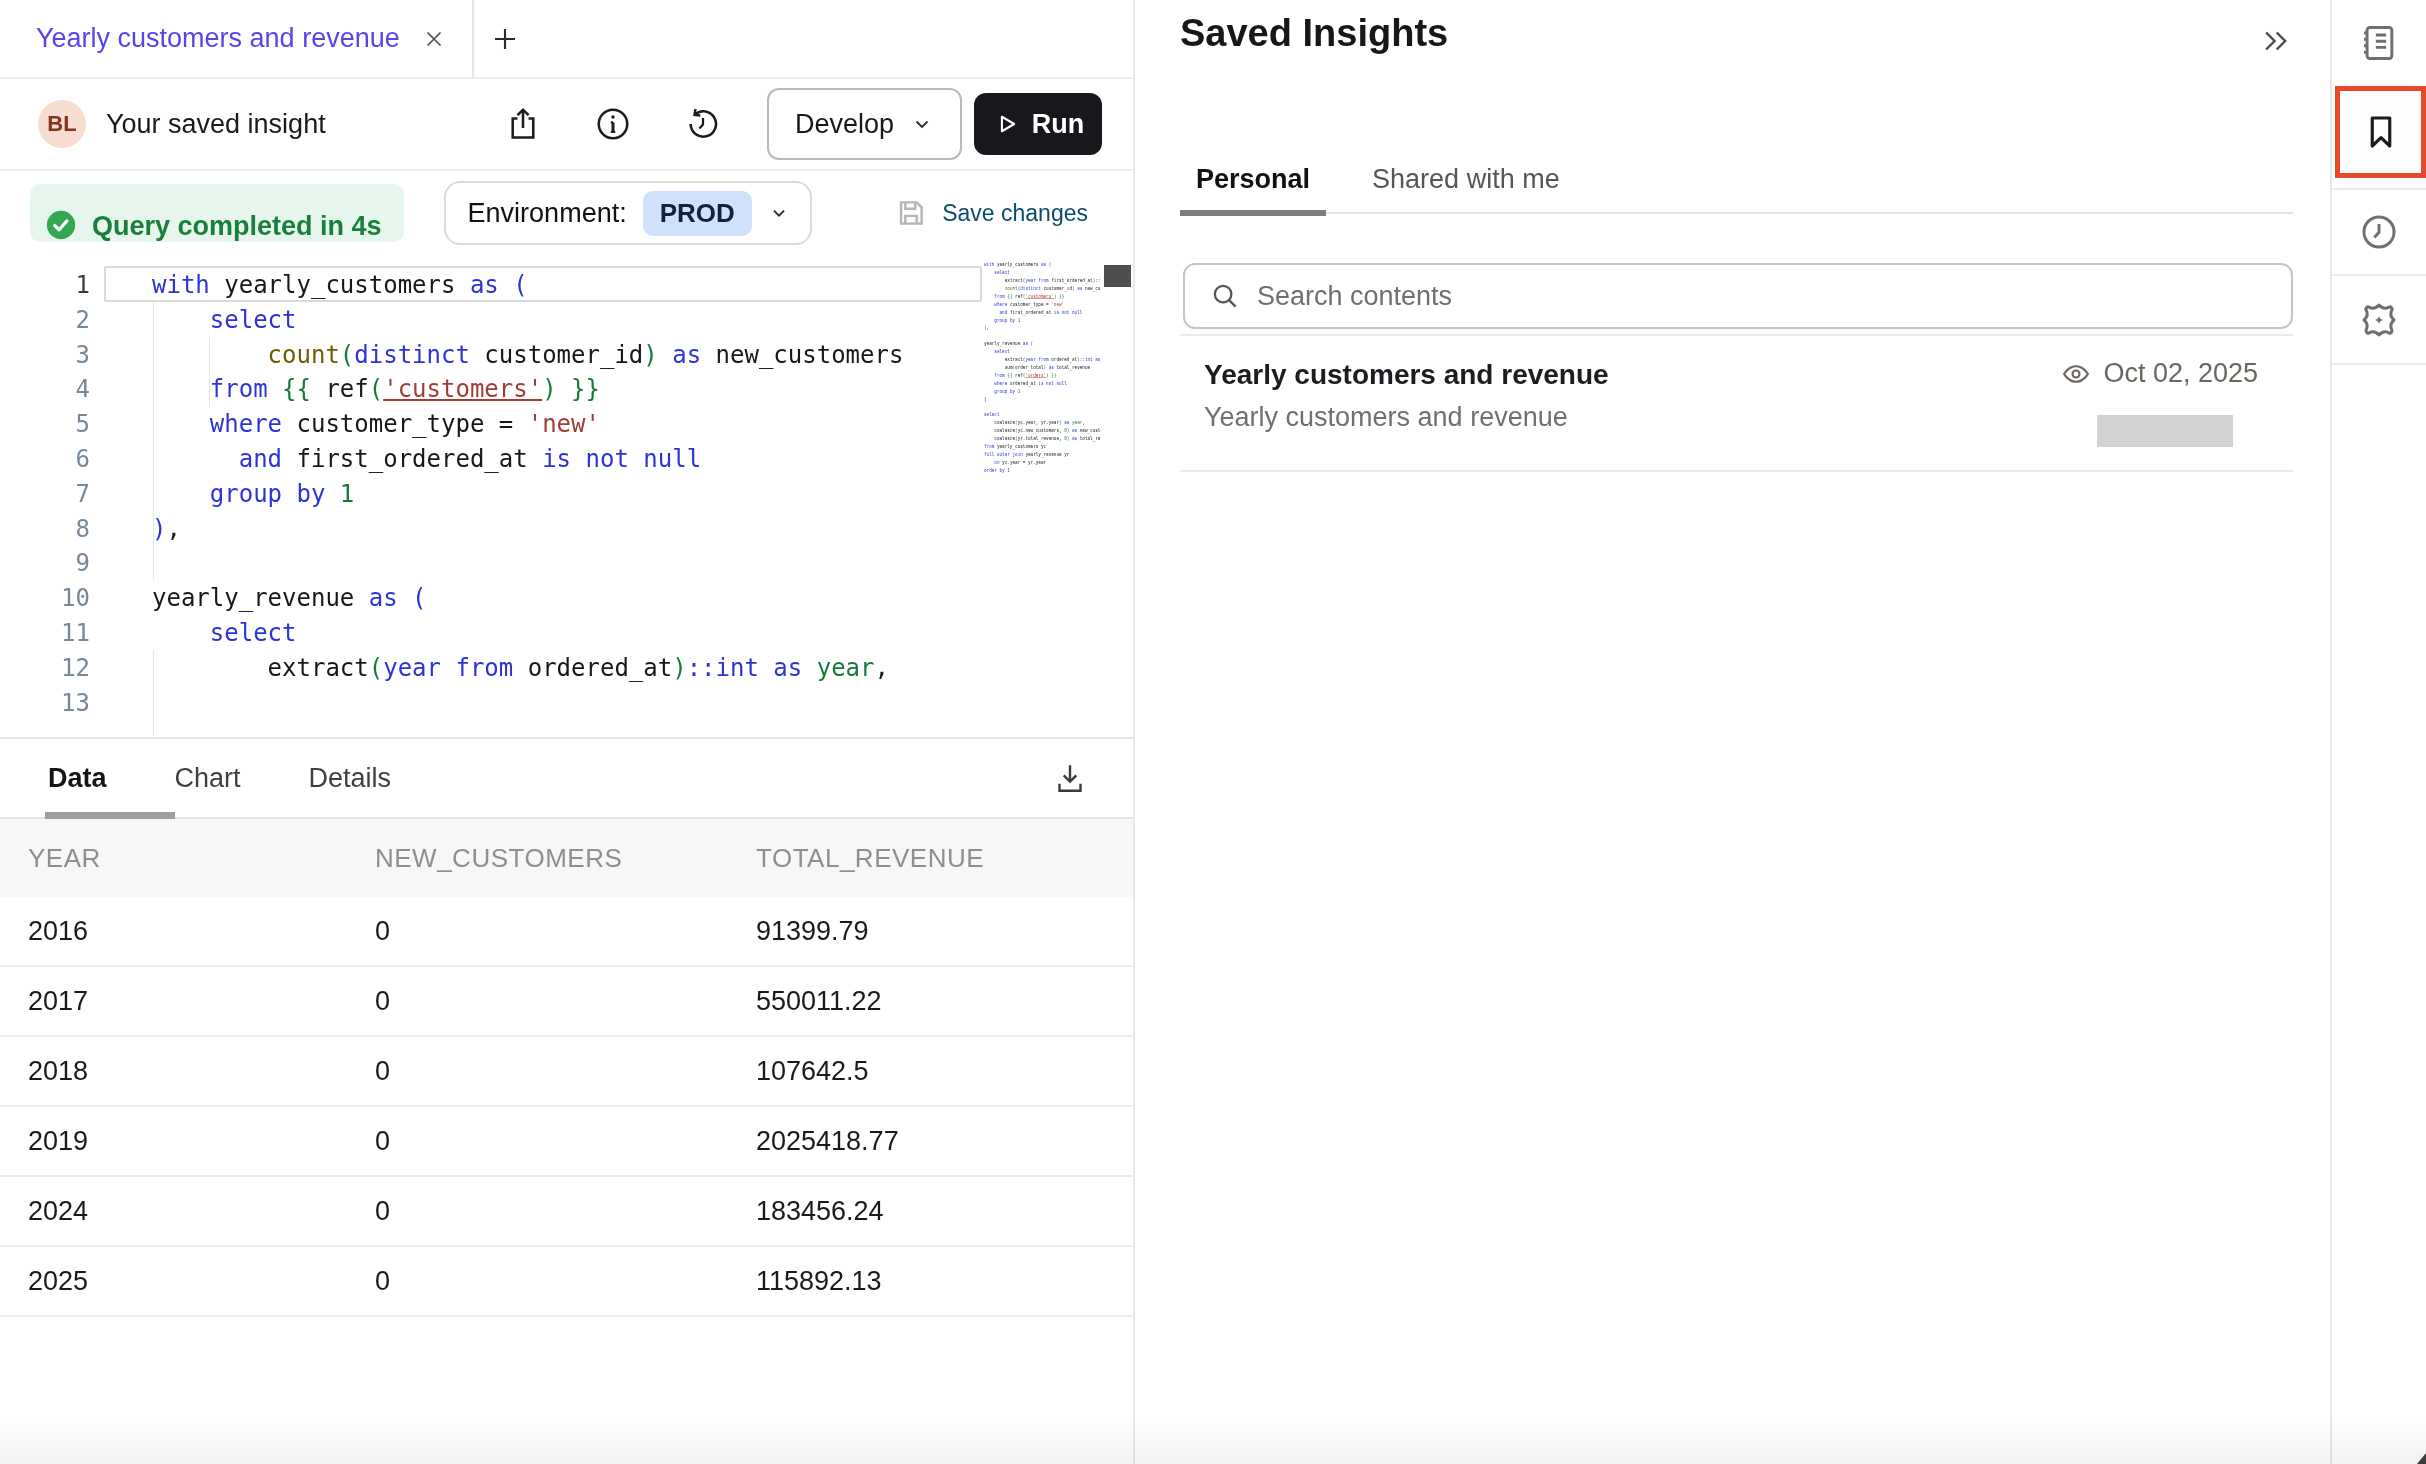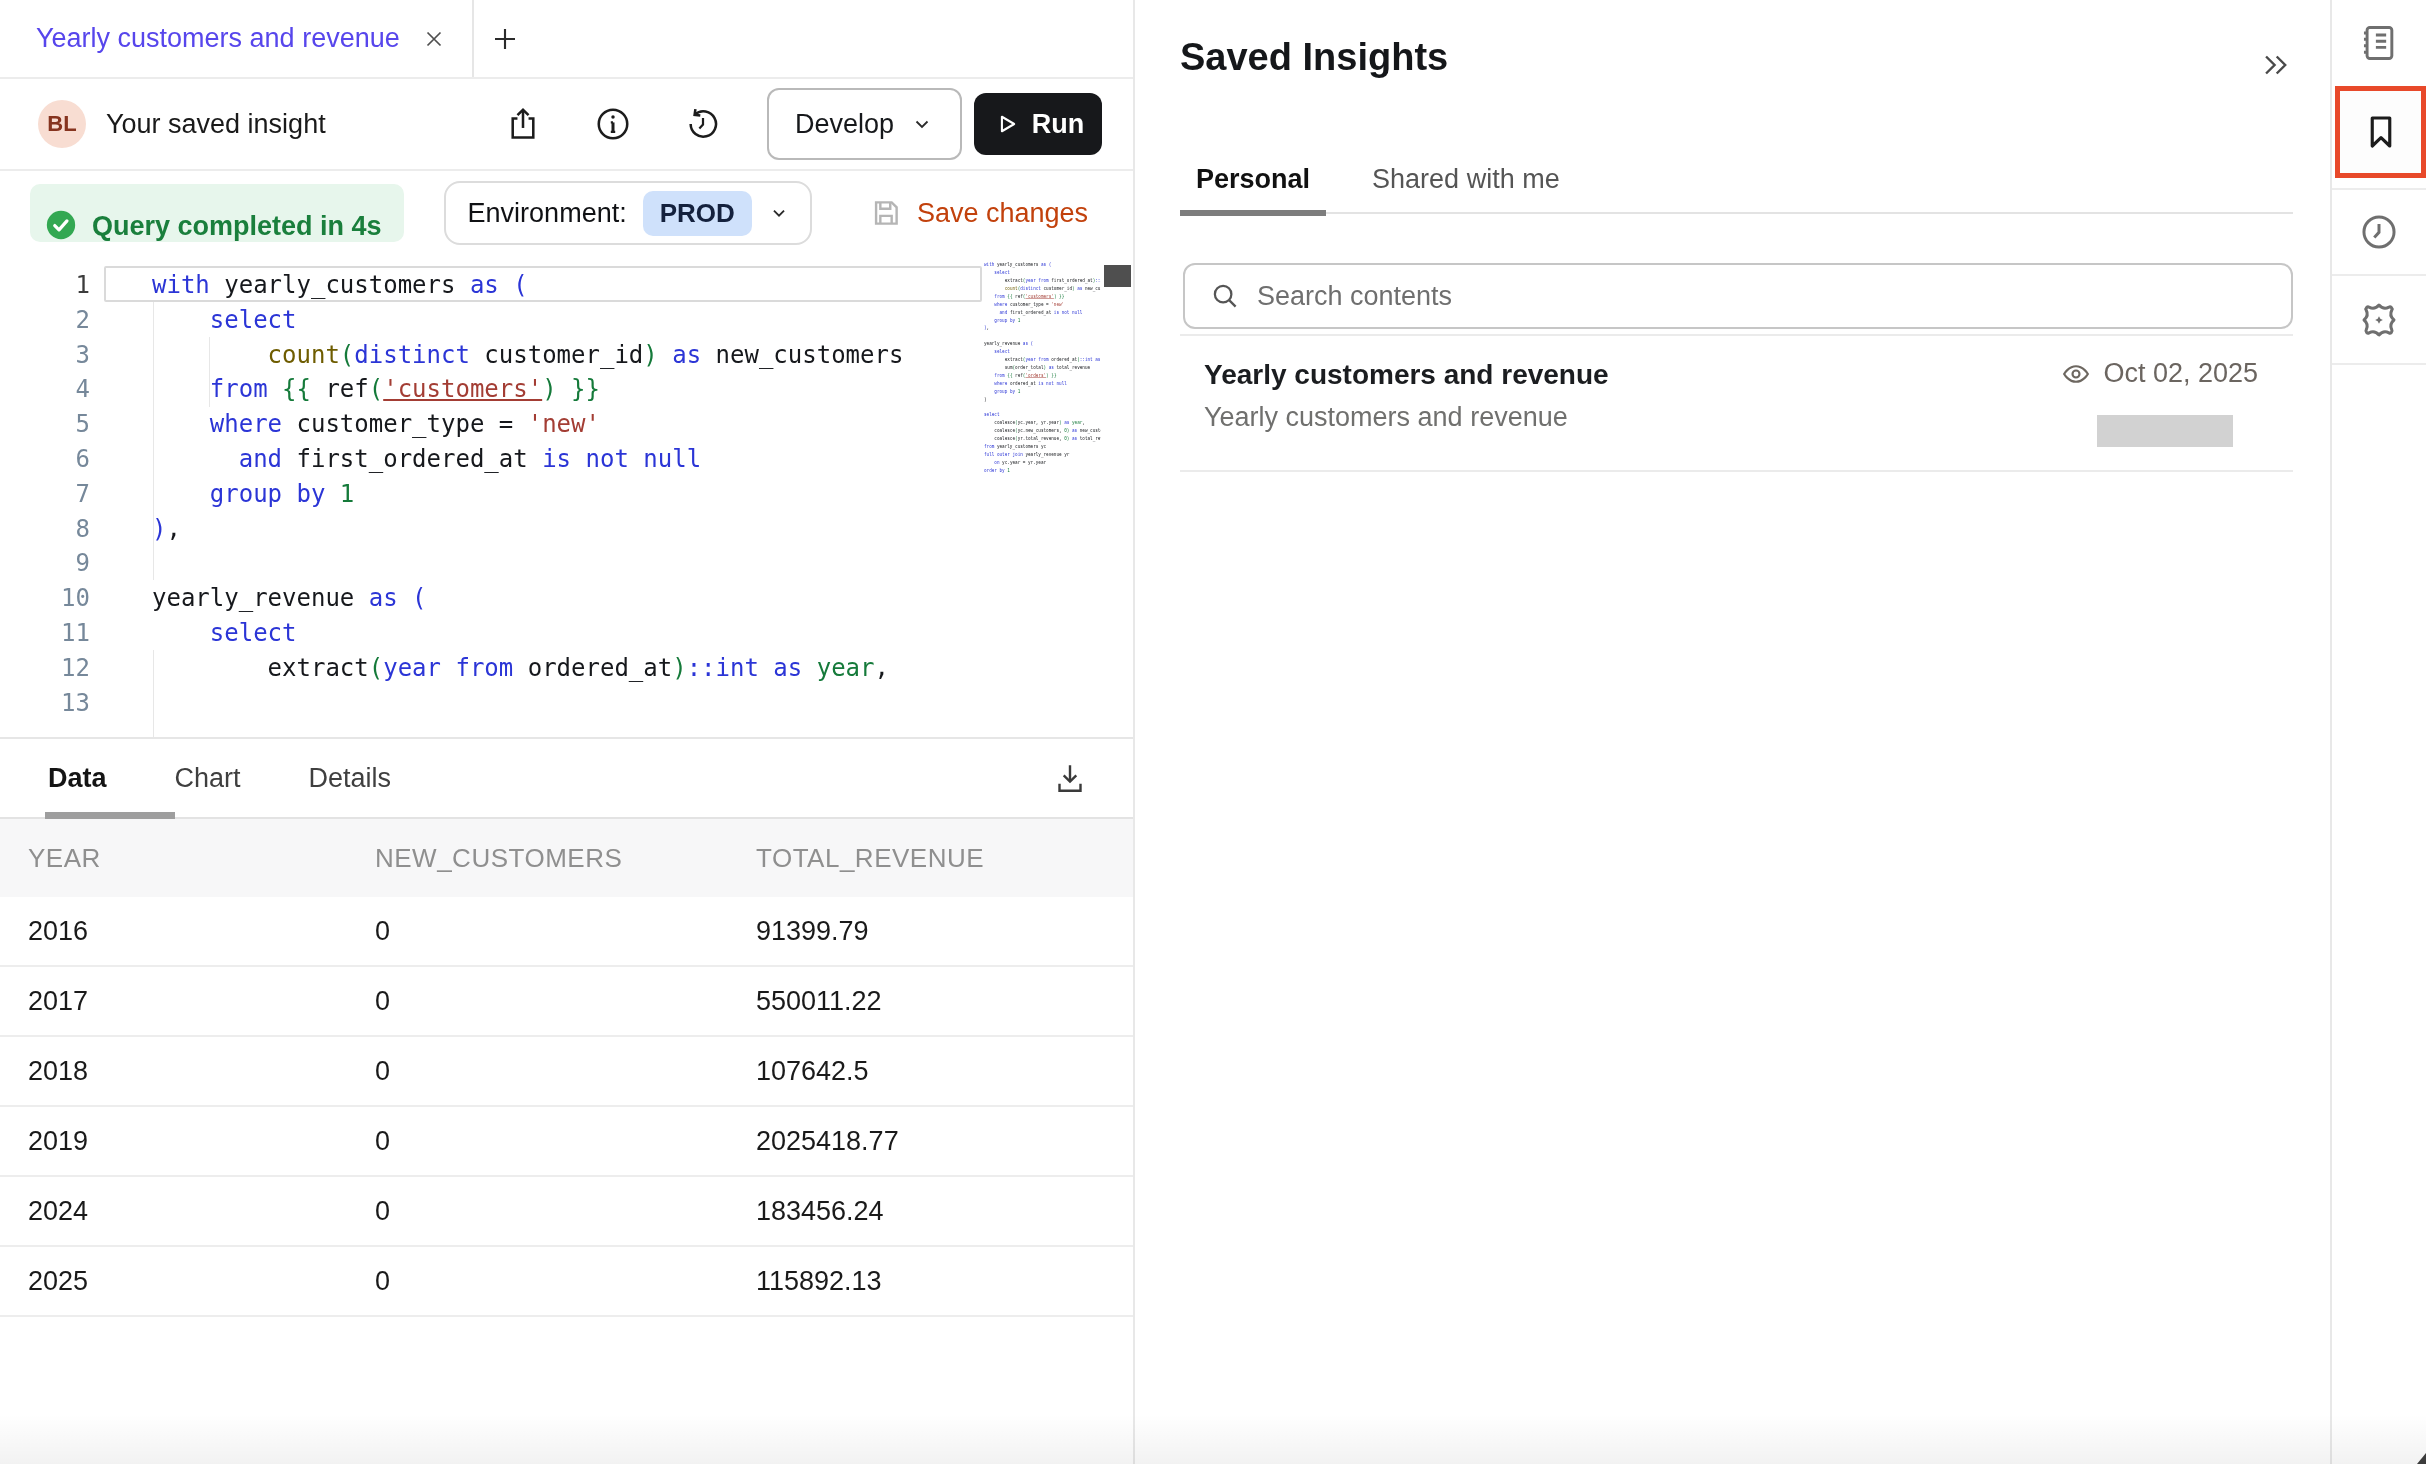--- a/index.html
+++ b/index.html
@@ -39,22 +39,22 @@
   .statusbar { height:84px; display:flex; align-items:center; padding:0 45px 0 30px; }
   .status-pill { height:58px; background:#e7f6ec; border-radius:10px; display:flex;
     align-items:flex-end; gap:14px; padding:0 22px 0 14px; }
   .status-pill span { color:#1a7f3c; font-size:27px; font-weight:bold; }
   .env-select { margin-left:40px; height:64px; border:2px solid #dcdcdc; border-radius:16px;
     background:#fff; display:flex; align-items:center; gap:16px; padding:0 20px 0 22px; cursor:pointer; }
   .env-label { font-size:27px; color:#101114; }
   .env-badge { background:#cfe1fb; color:#14213d; font-weight:bold; font-size:26px;
     border-radius:10px; padding:7px 17px; }
   .sb-spacer { flex:1; }
-  .save-changes { display:flex; align-items:center; gap:14px; color:#c2410c;
-    font-size:27px; cursor:default; }
+  .save-changes { display:flex; align-items:center; gap:14px; color:#0c4a6e;
+    font-size:23px; cursor:default; }
 
   
   .editor { position:relative; height:484px; border-bottom:2px solid #e6e6e6;
     font-family:"DejaVu Sans Mono", monospace; overflow:hidden; background:#fff; }
   .active-line-box { position:absolute; left:104px; top:11px; width:878px; height:36px;
     border:2px solid #dadada; border-radius:2px; }
   .gutter { position:absolute; left:0; top:13px; width:90px; text-align:right; }
   .ln { height:34.8px; line-height:34.8px; font-size:24px; color:#76889a; }
   .ln-active { color:#3c3c3c; }
   #editor-lines { position:absolute; left:104px; top:13px; width:878px; overflow:hidden; }
@@ -81,21 +81,21 @@
   .thead { height:78px; background:#f7f7f8; display:flex; align-items:center; }
   .th { font-size:26px; color:#8f8f8f; letter-spacing:.5px; }
   .trow { height:70px; border-bottom:2px solid #ededed; display:flex; align-items:center; }
   .tc { font-size:27px; color:#1a1a1a; }
   .tc0,.th0 { width:375px; padding-left:28px; }
   .tc1,.th1 { width:381px; }
   .tc2,.th2 { flex:1; }
 
   
   #right-panel { position:absolute; left:1135px; top:0; width:1195px; height:1464px; background:#fff; }
-  .rp-title-row { position:absolute; top:36px; left:45px; right:37px; display:flex;
+  .rp-title-row { position:absolute; top:12px; left:45px; right:37px; display:flex;
     align-items:flex-start; justify-content:space-between; }
   .rp-title { font-size:38px; font-weight:600; color:#15171a; }
   .collapse-btn { margin-top:12px; cursor:pointer; display:flex; }
   .rp-tabs { position:absolute; top:158px; left:45px; right:37px; height:56px;
     border-bottom:2px solid #e3e3e3; display:flex; }
   .rp-tab { padding:0 16px; font-size:27px; color:#555; display:flex; align-items:flex-start;
     padding-top:6px; cursor:pointer; margin-right:30px; position:relative; height:56px; }
   .rp-tab-active { color:#111; font-weight:bold; }
   .rp-tab-active::after { content:""; position:absolute; left:0; right:0; bottom:-2px;
     height:6px; background:#7d7d7d; }

